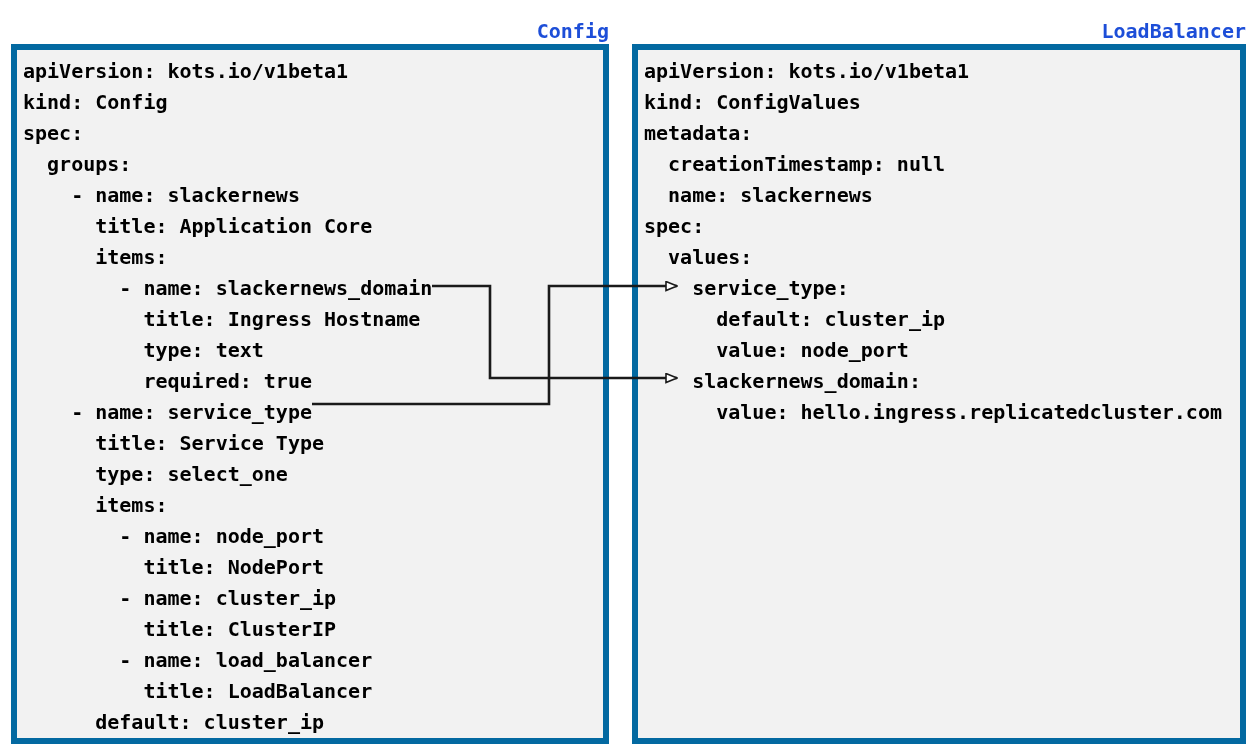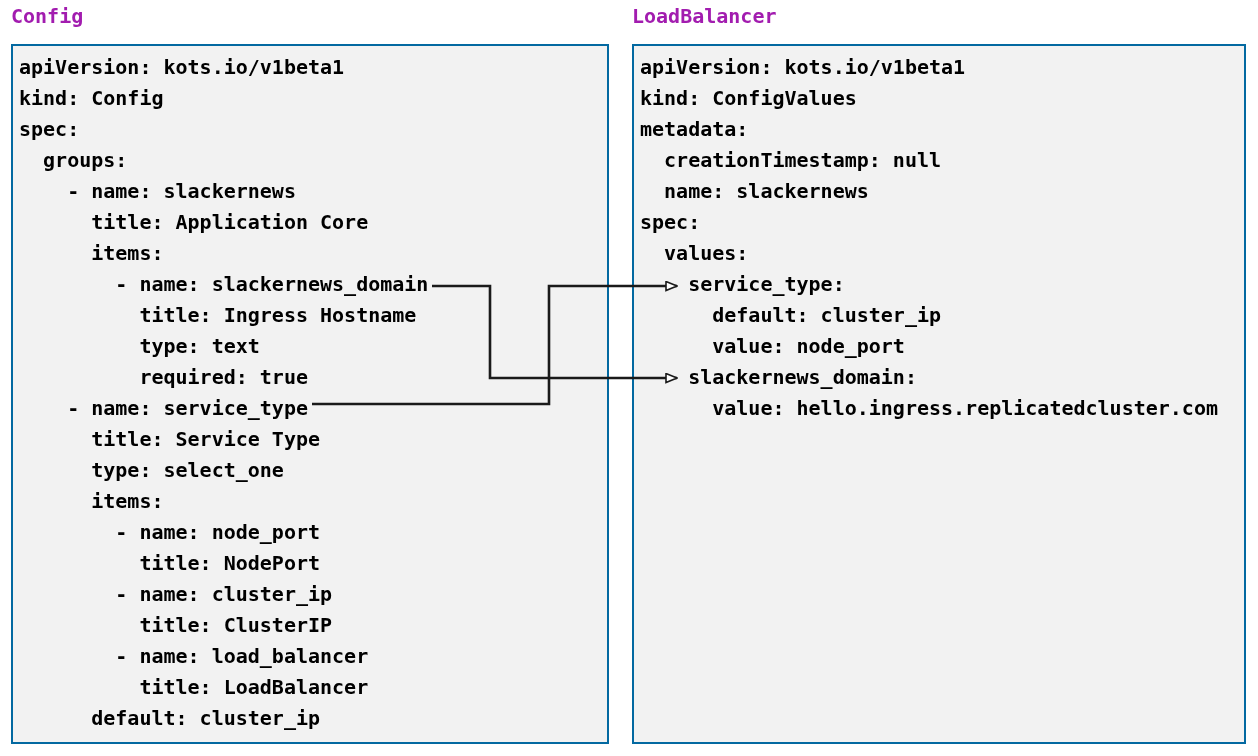--- a/index.html
+++ b/index.html
@@ -16,39 +16,39 @@
   }
 
   .stage {
     position: absolute;
     inset: 0;
   }
 
   
   .panel-title {
     position: absolute;
-    top: 4px;
+    top: 19px;
     font-family: "DejaVu Sans Mono", "Liberation Mono", monospace;
     font-size: 20px;
     font-weight: bold;
-    color: #a21caf;
-    text-align: left;
+    color: #1d4ed8;
+    text-align: right;
     white-space: nowrap;
     letter-spacing: 0px;
   }
   #title-config  { left: 11px;  width: 598px; }
   #title-values  { left: 632px; width: 614px; }
 
   
   .panel {
     position: absolute;
     top: 44px;
     height: 700px;
     background: #f2f2f2;
-    border: 2px solid #0369a1;
+    border: 6px solid #0369a1;
     box-sizing: border-box;
     overflow: hidden;
   }
   #panel-config { left: 11px;  width: 598px; }
   #panel-values { left: 632px; width: 614px; }
 
   .code-block {
     position: absolute;
     top: 6px;
     left: 6px;

